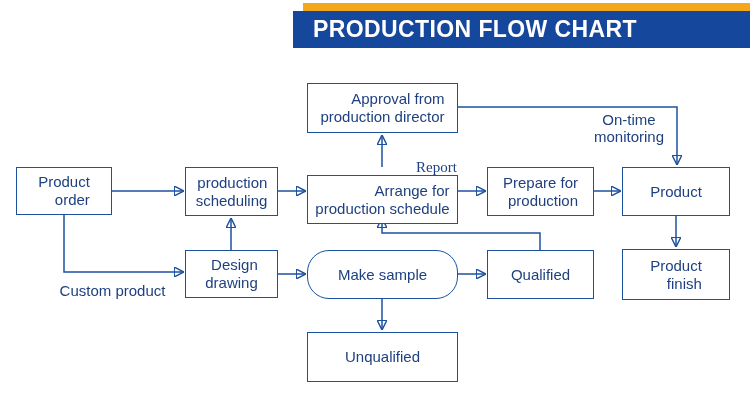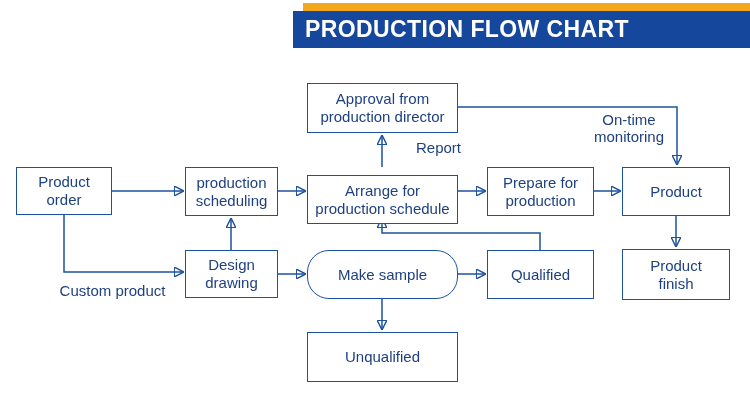--- a/index.html
+++ b/index.html
@@ -28,41 +28,41 @@
     width: 447px; height: 13px;
     background: var(--accent-gold, #f3a81b);
   }
   .title-bar {
     position: absolute;
     left: 293px; top: 11px;
     width: 457px; height: 37px;
     background: var(--header-blue, #15479d);
     display: flex;
     align-items: center;
-    padding-left: 12px;
+    padding-left: 20px;
   }
   .title-bar h1 {
     color: #ffffff;
     font-size: 23px;
     font-weight: bold;
     letter-spacing: 0.4px;
     white-space: nowrap;
   }
   
   .node {
     position: absolute;
     background: #ffffff;
     border: 1.5px solid var(--line, #1c519e);
     color: var(--text, #1e4080);
     font-size: 15px;
     line-height: 1.18;
     display: flex;
     align-items: center;
     justify-content: center;
-    text-align: center;
+    text-align: right;
     white-space: pre-line;
   }
   #n-receive     { left: 16px;  top: 167px; width: 96px;  height: 48px; }
   #n-sched       { left: 185px; top: 167px; width: 93px;  height: 49px; }
   #n-arrange     { left: 307px; top: 175px; width: 151px; height: 49px; }
   #n-prepare     { left: 487px; top: 167px; width: 107px; height: 49px; }
   #n-product     { left: 622px; top: 167px; width: 108px; height: 49px; }
   #n-approval    { left: 307px; top: 83px;  width: 151px; height: 50px; }
   #n-design      { left: 185px; top: 250px; width: 93px;  height: 48px; }
   #n-make        { left: 307px; top: 250px; width: 151px; height: 49px; border-radius: 22px; }
@@ -73,21 +73,21 @@
   .flabel {
     position: absolute;
     color: var(--text, #1e4080);
     font-size: 15px;
     line-height: 1.16;
     text-align: center;
     white-space: pre-line;
   }
   #l-standard { left: 109px; top: 133px; width: 80px; }
   #l-custom   { left: 52px;  top: 282px; width: 121px; }
-  #l-report   { left: 416px; top: 139px; width: 60px; text-align: left; }
+  #l-report   { left: 416px; top: 159px; width: 60px; text-align: left; font-family: Liberation Serif, serif; }
   #l-ontime   { left: 581px; top: 111px; width: 96px; }
   
   #edges {
     position: absolute;
     left: 0; top: 0;
     width: 750px; height: 401px;
     pointer-events: none;
   }
   #edges path {
     fill: none;

